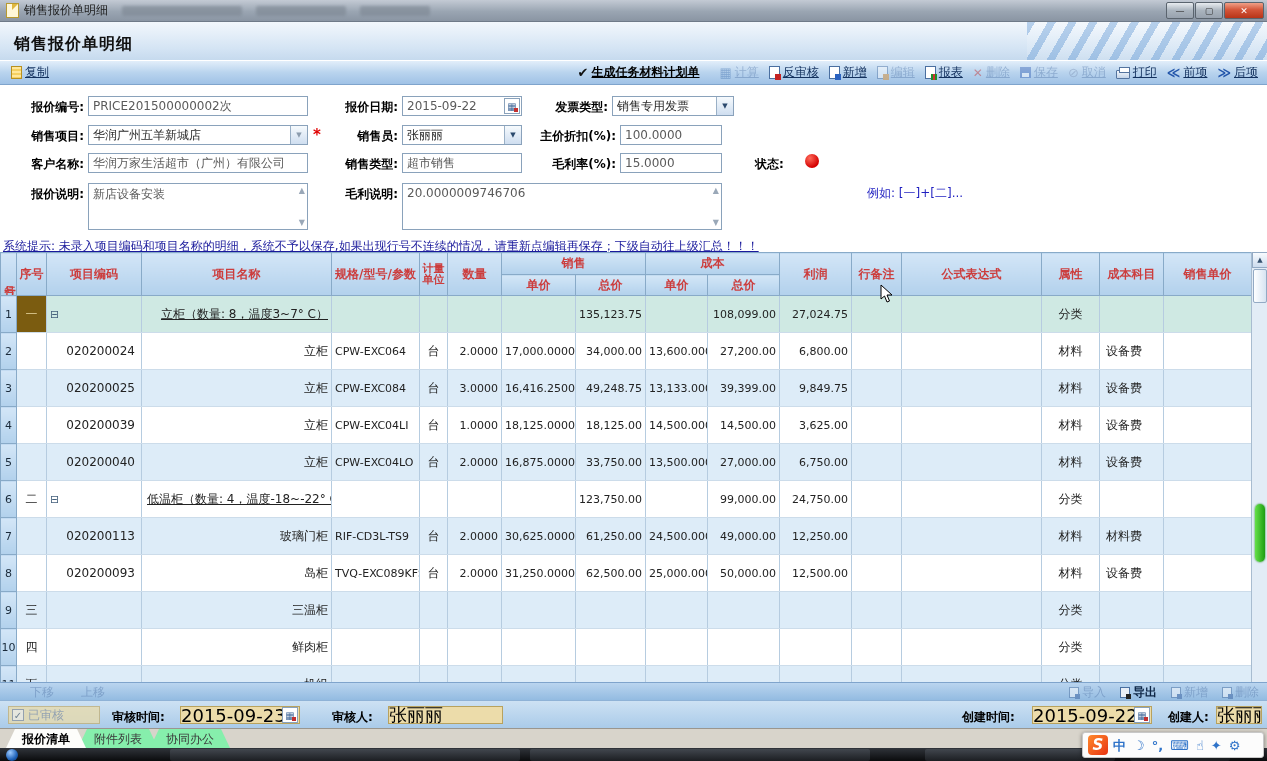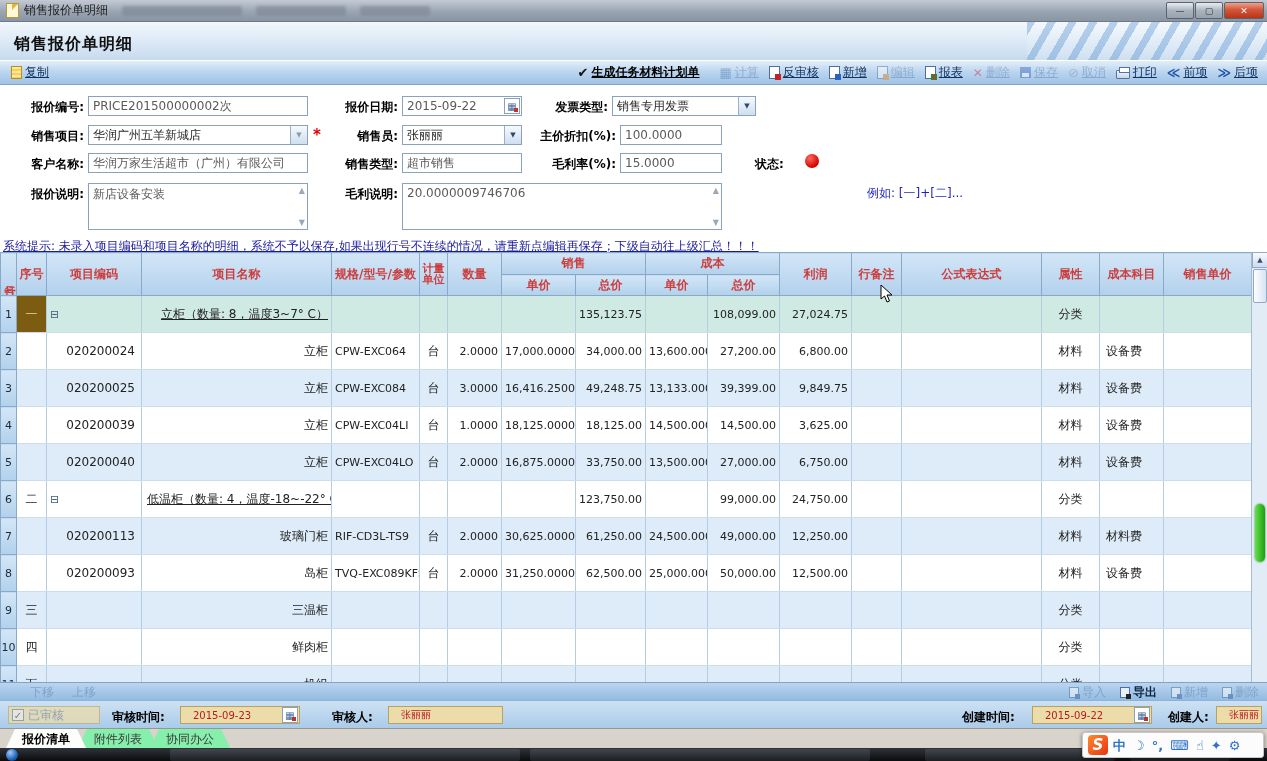--- a/index.html
+++ b/index.html
@@ -118,35 +118,35 @@
     border:1px solid #93aac4; display:flex; align-items:center; justify-content:center; font-size:7px; color:#34506e; }
   .vs-thumb { position:absolute; top:17px; left:1px; width:14px; height:34px; background:linear-gradient(90deg,#fdfeff,#d7e4f2); border:1px solid #93aac4; border-radius:2px; }
   .vs-green { position:absolute; top:252px; left:3px; width:10px; height:58px; border-radius:5px;
     background:linear-gradient(90deg,#66e04a,#1d9e12); box-shadow:0 0 2px #0a7a0a; }
   
   .cursor { position:absolute; left:880px; top:284px; z-index:50; }
 
   
   .movebar { position:absolute; left:0; top:682px; width:1267px; height:18px;
     background:linear-gradient(#bad5ef,#93bbe1); border-top:1px solid #7fa4cc; }
-  .mv-left { position:absolute; left:30px; top:1px; display:flex; gap:18px; }
+  .mv-left { position:absolute; left:30px; top:1px; display:flex; gap:27px; }
   .mv-right { position:absolute; right:8px; top:1px; display:flex; gap:14px; }
   .mvbtn { display:flex; align-items:center; gap:3px; font-size:12px; color:#17335f; }
   .mvbtn.disabled { opacity:.5; color:#5b7eae; }
   .mi { display:inline-block; width:10px; height:11px; background:#fff; border:1px solid #4a6fa0; position:relative; }
   .mi::after { content:""; position:absolute; right:-2px; bottom:-2px; width:5px; height:5px; background:#3a62a0; }
   .mi.dark { background:#e8eef6; }
   .mi.dark::after { background:#222; }
 
   
   .auditbar { position:absolute; left:0; top:700px; width:1267px; height:28px;
     background:linear-gradient(#cde1f3,#aacbe9); border-top:1px solid #8fb2d6; }
   .tanfield { position:absolute; height:18px; top:5px; background:#ecdcaa; border:1px solid #b8a25e;
     display:flex; align-items:center; }
-  .tanfield .val { flex:1; padding:0 12px; font-size:10px; color:#b91c1c; white-space:nowrap; overflow:hidden; }
+  .tanfield .val { flex:1; padding:0 0; font-size:18px; color:#000000; white-space:nowrap; overflow:hidden; }
   .ab-label { position:absolute; top:8px; font-weight:bold; font-size:12px; color:#000; white-space:nowrap; }
   .approved { position:absolute; left:8px; top:5px; width:92px; height:18px; background:#e7dbae; border:1px solid #c2b078;
     display:flex; align-items:center; gap:4px; padding:0 3px; opacity:.8; }
   .cb { width:12px; height:12px; background:#efeadb; border:1px solid #8a94a0; display:flex; align-items:center; justify-content:center;
     font-size:10px; color:#5a6a7a; }
   .approved .albl { font-size:12px; color:#8a96a4; }
 
   
   .tabbar { position:absolute; left:0; top:728px; width:1267px; height:20px; background:#d8d4cb; border-top:1px solid #9a968e; }
   .sheet-tabs { position:absolute; left:6px; top:0; display:flex; }
@@ -255,21 +255,21 @@
     <span class="flabel" style="left:8px;top:14px;width:76px">报价编号:</span>
     <div class="fbox" style="left:88px;top:11px;width:220px">
       <span class="val">PRICE201500000002次</span>
     </div>
     <span class="flabel" style="left:330px;top:14px;width:68px">报价日期:</span>
     <div class="fbox" style="left:402px;top:11px;width:120px">
       <span class="val">2015-09-22</span>
       <span class="cal-btn"></span>
     </div>
     <span class="flabel" style="left:540px;top:14px;width:68px">发票类型:</span>
-    <div class="fbox" style="left:612px;top:11px;width:144px">
+    <div class="fbox" style="left:612px;top:11px;width:122px">
       <span class="val dark">销售专用发票</span>
       <span class="dd-btn"></span>
     </div>
 
     <span class="flabel" style="left:8px;top:43px;width:76px">销售项目:</span>
     <div class="fbox" style="left:88px;top:40px;width:220px">
       <span class="val dark">华润广州五羊新城店</span>
       <span class="dd-btn gray"></span>
     </div>
     <span class="req-star" style="left:313px;top:41px">*</span>

